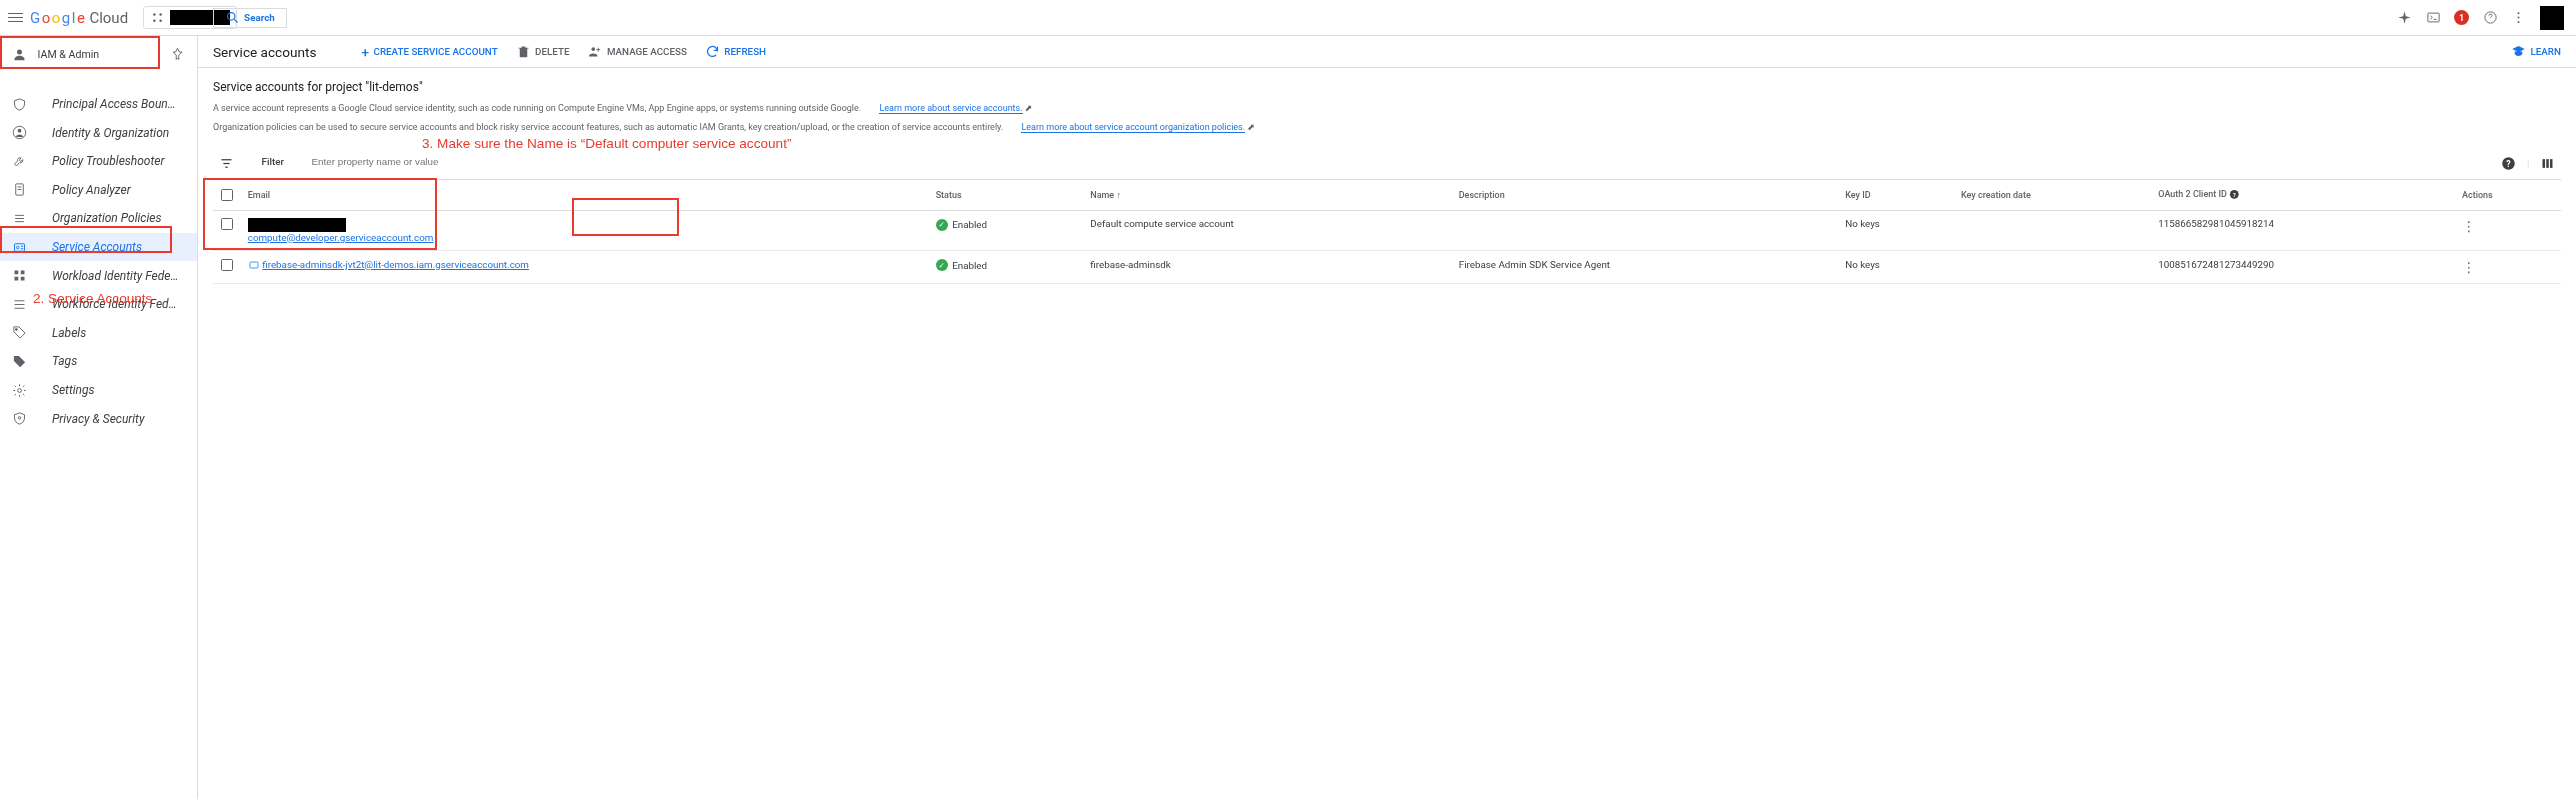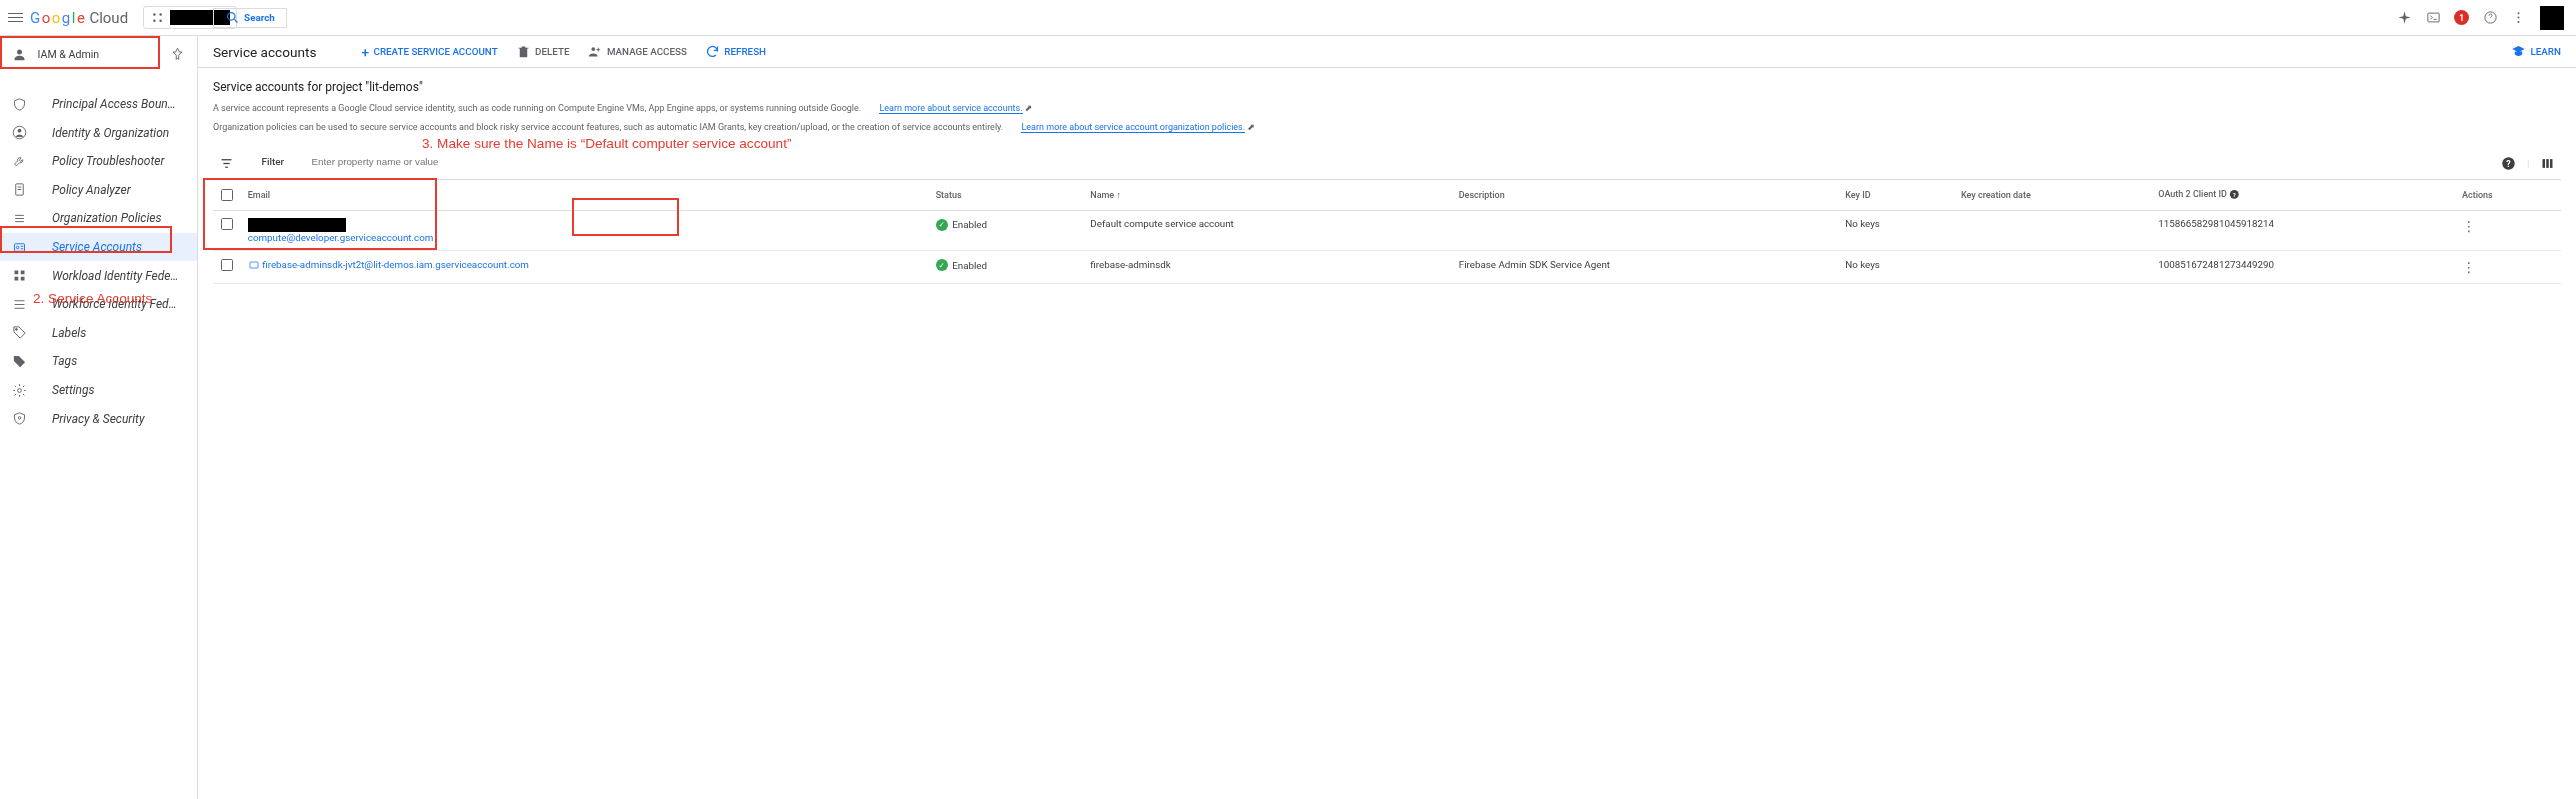--- a/index.html
+++ b/index.html
@@ -48,21 +48,21 @@
   .filterrow { display:flex; align-items:flex-start; padding:7.6px 6px; border-bottom:0.8px solid #dadce0; margin-top:13.6px;gap:20px;}
   .filterrow .flabel { font-weight:500; margin:0 7.6px; }
   .filterrow input { border:none; outline:none; font-size:9.8px; color:#80868b; flex:1;}
   .cols-ic { margin-left:auto; display:flex; gap:10.6px; align-items:center;}
   
   
   table { width:100%; border-collapse:collapse; font-size:9.8px; }
   th { text-align:left; font-weight:500; color:#5f6368; padding:9px 7.6px; border-bottom:0.8px solid #dadce0; font-size:9px;}
   td { padding:7.6px 7.6px; border-bottom:0.8px solid #e8eaed; vertical-align:top; color:#3c4043;}
   .cbx { width:12px; height:12px; border:1.5px solid #5f6368; border-radius:1.5px;}
-  .link { color:#1a73e8; cursor:pointer;margin-top:35px;}
+  .link { color:#1a73e8; text-decoration:underline; cursor:pointer;margin-top:35px;}
   .status-pill { display:inline-flex; align-items:center; gap:4.5px; color:#3c4043;}
   .greendot { width:12px; height:12px; background:#34a853; border-radius:50%; display:flex; align-items:center; justify-content:center; color:#fff; font-size:7.6px;}
   .row-black { background:#000; display:inline-block; width:98px; height:13.6px; vertical-align:middle;}
   .vdots { font-size:13.6px; color:#5f6368; cursor:pointer;}
   
   
   .anno { position:absolute; color:#e63b2e; font-size:13.6px; pointer-events:none; font-family:Arial;}
   .redbox { position:absolute; border:2.3px solid #e63b2e; pointer-events:none;}
   
   svg { width:100%; height:100%; }

